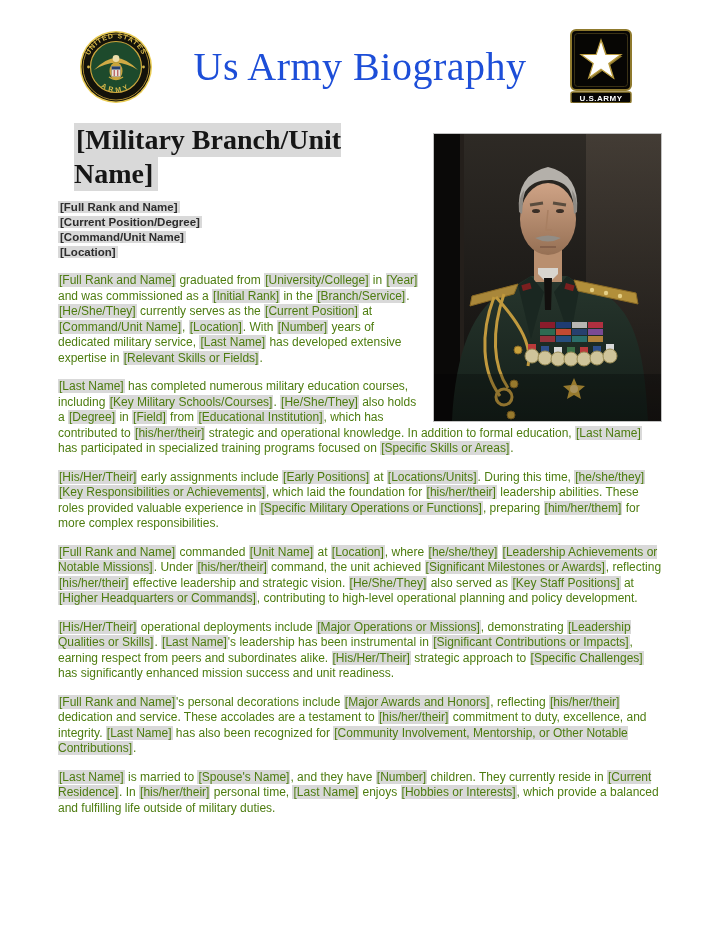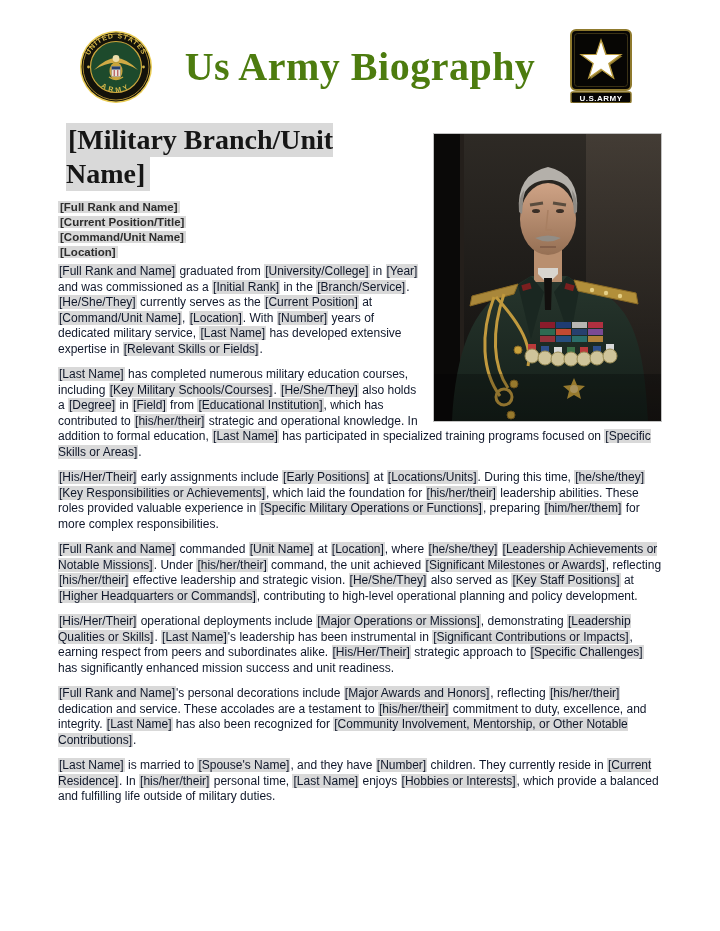--- a/index.html
+++ b/index.html
@@ -3,40 +3,40 @@
 <meta charset="utf-8">
 <style>
   html,body{margin:0;padding:0;background:#ffffff;}
   .page{position:relative;width:720px;height:931px;background:#fff;overflow:hidden;
         font-family:"Liberation Sans",sans-serif;}
 
   
   .header{position:absolute;left:0;top:0;width:720px;height:121px;}
   .seal{position:absolute;left:79px;top:30px;width:74px;height:74px;}
   .page-title{position:absolute;left:0;right:0;top:47px;text-align:center;
-              font-family:"Liberation Serif",serif;font-weight:bold;font-size:40px;
-              line-height:40px;color:#4d7c0f;letter-spacing:.5px;}
+              font-family:"Liberation Serif",serif;font-weight:normal;font-size:40px;
+              line-height:40px;color:#1d4ed8;letter-spacing:.5px;}
   .starlogo{position:absolute;left:570px;top:29px;width:62px;height:74px;}
 
   
   .content{position:absolute;left:58px;top:121px;width:604px;}
   .photo-frame{float:right;width:229px;height:289px;margin:12px 0 2px 14px;
                border:1px solid #c2c2c2;box-sizing:border-box;background:#151311;}
   .photo-frame svg{display:block;}
 
-  .doc-heading{margin:2px 0 9px 8px;font-family:"Liberation Serif",serif;
+  .doc-heading{margin:2px 0 9px 16px;font-family:"Liberation Serif",serif;
                font-size:28px;line-height:34px;font-weight:bold;color:#161616;}
   .doc-heading .hl{padding:1px 5px 2px 2px;}
 
   .hl{background:#d9d9d9;}
 
   .info-line{font-size:11.5px;line-height:15px;font-weight:bold;color:#2d2d2d;}
   .info-line .hl{padding:0 2px;}
 
-  .bio .para{margin:4px 0 10px 0;font-size:12px;line-height:15.5px;color:#0f172a;}
+  .bio .para{margin:13px 0 10px 0;font-size:12px;line-height:15.5px;color:#4d7c0f;}
   .bio .para .hl{padding:0 1px;}
 
   .footer{position:absolute;left:58px;top:860px;font-size:11px;color:#adadad;
           letter-spacing:.2px;}
 </style>
 </head>
 <body>
 
 <div class="page">
 
@@ -188,21 +188,21 @@
         <circle cx="77" cy="281" r="4" fill="#c9a23c" stroke="#8a6a25" stroke-width="1"></circle>
 
         <rect y="240" width="227" height="47" fill="#000000" opacity="0.25"></rect>
       </svg>
     </div>
 
     <h1 class="doc-heading"><span class="hl">[Military Branch/Unit Name]</span></h1>
 
     <div>
         <div class="info-line"><span class="hl">[Full Rank and Name]</span></div>
-        <div class="info-line"><span class="hl">[Current Position/Title]</span></div>
+        <div class="info-line"><span class="hl">[Current Position/Degree]</span></div>
         <div class="info-line"><span class="hl">[Command/Unit Name]</span></div>
         <div class="info-line"><span class="hl">[Location]</span></div>
       </div>
 
     <div class="bio">
         <p class="para"><span class="hl">[Full Rank and Name]</span><span> graduated from </span><span class="hl">[University/College]</span><span> in </span><span class="hl">[Year]</span><span> and was commissioned as a </span><span class="hl">[Initial Rank]</span><span> in the </span><span class="hl">[Branch/Service]</span><span>. </span><span class="hl">[He/She/They]</span><span> currently serves as the </span><span class="hl">[Current Position]</span><span> at </span><span class="hl">[Command/Unit Name]</span><span>, </span><span class="hl">[Location]</span><span>. With </span><span class="hl">[Number]</span><span> years of dedicated military service, </span><span class="hl">[Last Name]</span><span> has developed extensive expertise in </span><span class="hl">[Relevant Skills or Fields]</span><span>.</span></p>
         <p class="para"><span class="hl">[Last Name]</span><span> has completed numerous military education courses, including </span><span class="hl">[Key Military Schools/Courses]</span><span>. </span><span class="hl">[He/She/They]</span><span> also holds a </span><span class="hl">[Degree]</span><span> in </span><span class="hl">[Field]</span><span> from </span><span class="hl">[Educational Institution]</span><span>, which has contributed to </span><span class="hl">[his/her/their]</span><span> strategic and operational knowledge. In addition to formal education, </span><span class="hl">[Last Name]</span><span> has participated in specialized training programs focused on </span><span class="hl">[Specific Skills or Areas]</span><span>.</span></p>
         <p class="para"><span class="hl">[His/Her/Their]</span><span> early assignments include </span><span class="hl">[Early Positions]</span><span> at </span><span class="hl">[Locations/Units]</span><span>. During this time, </span><span class="hl">[he/she/they]</span><span> </span><span class="hl">[Key Responsibilities or Achievements]</span><span>, which laid the foundation for </span><span class="hl">[his/her/their]</span><span> leadership abilities. These roles provided valuable experience in </span><span class="hl">[Specific Military Operations or Functions]</span><span>, preparing </span><span class="hl">[him/her/them]</span><span> for more complex responsibilities.</span></p>
         <p class="para"><span class="hl">[Full Rank and Name]</span><span> commanded </span><span class="hl">[Unit Name]</span><span> at </span><span class="hl">[Location]</span><span>, where </span><span class="hl">[he/she/they]</span><span> </span><span class="hl">[Leadership Achievements or Notable Missions]</span><span>. Under </span><span class="hl">[his/her/their]</span><span> command, the unit achieved </span><span class="hl">[Significant Milestones or Awards]</span><span>, reflecting </span><span class="hl">[his/her/their]</span><span> effective leadership and strategic vision. </span><span class="hl">[He/She/They]</span><span> also served as </span><span class="hl">[Key Staff Positions]</span><span> at </span><span class="hl">[Higher Headquarters or Commands]</span><span>, contributing to high-level operational planning and policy development.</span></p>
         <p class="para"><span class="hl">[His/Her/Their]</span><span> operational deployments include </span><span class="hl">[Major Operations or Missions]</span><span>, demonstrating </span><span class="hl">[Leadership Qualities or Skills]</span><span>. </span><span class="hl">[Last Name]</span><span>'s leadership has been instrumental in </span><span class="hl">[Significant Contributions or Impacts]</span><span>, earning respect from peers and subordinates alike. </span><span class="hl">[His/Her/Their]</span><span> strategic approach to </span><span class="hl">[Specific Challenges]</span><span> has significantly enhanced mission success and unit readiness.</span></p>

